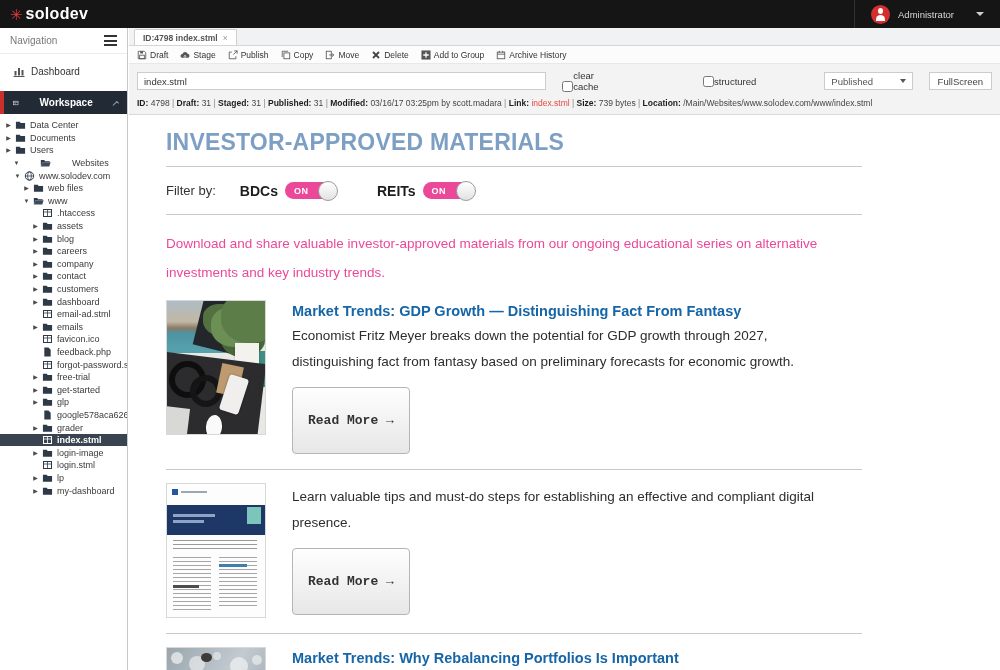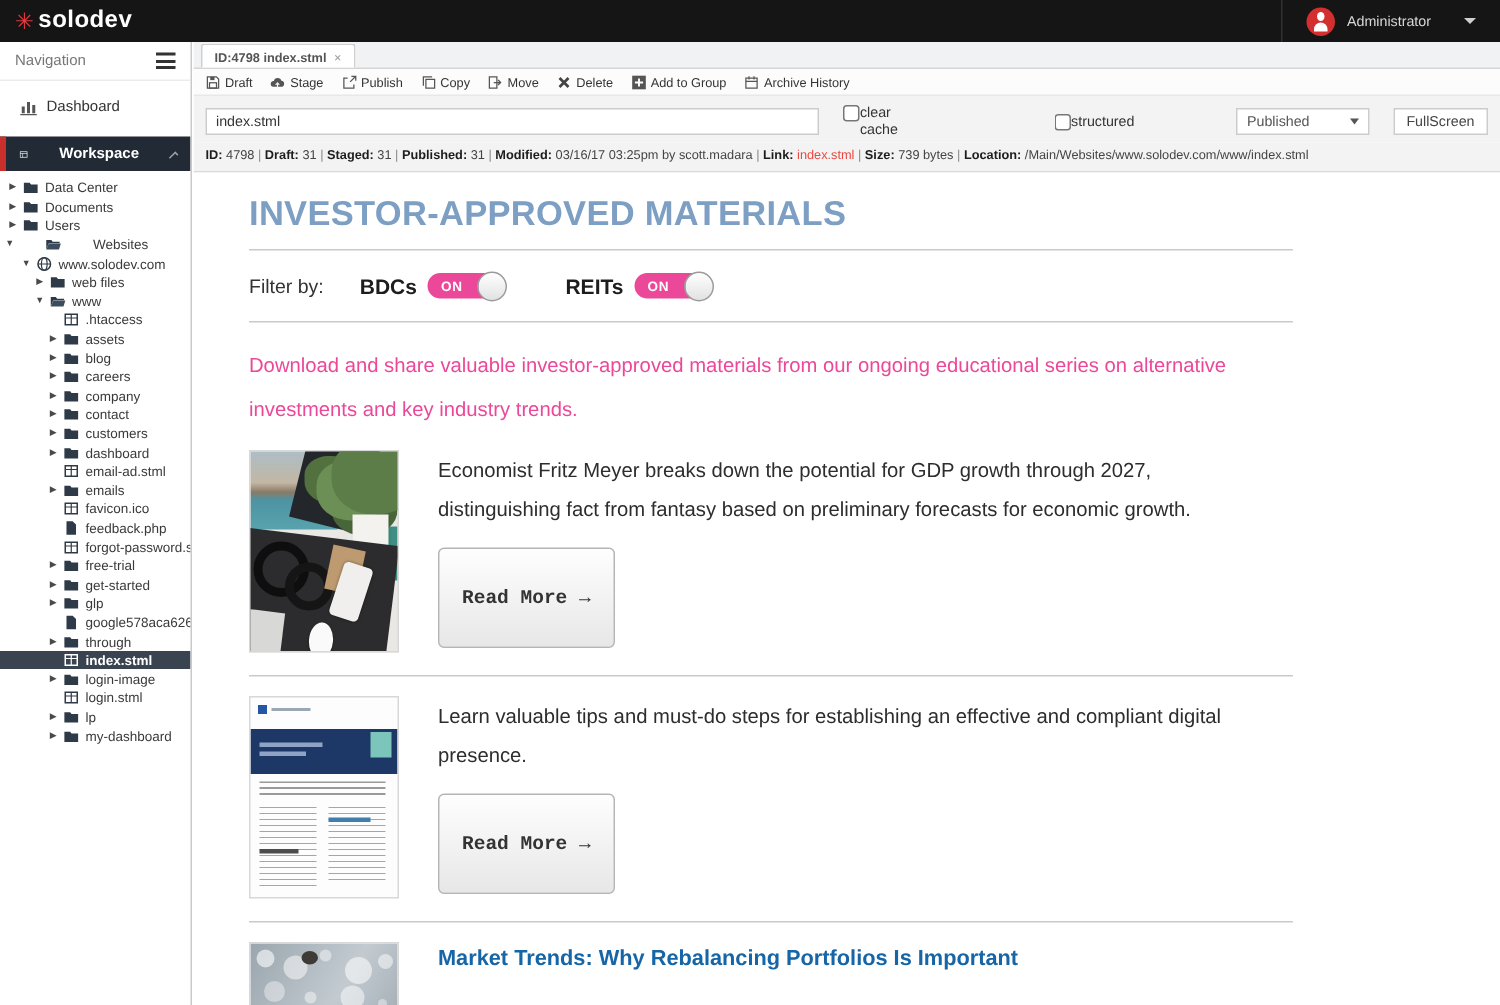--- a/index.html
+++ b/index.html
@@ -40,21 +40,21 @@
   .main{position:absolute;left:129px;top:28px;right:0;bottom:0;overflow:hidden}
   .tabstrip{height:17px;background:#f1f2f3;border-bottom:1px solid #d5d5d5;display:flex;align-items:flex-end;padding-left:5px}
   .tab{background:#fff;border:1px solid #cfcfcf;border-bottom:none;height:15px;display:flex;align-items:center;padding:0 8px;font-size:8.5px;font-weight:bold;color:#555;gap:5px;border-radius:2px 2px 0 0}
   .tab-close{color:#999;font-size:8.5px;font-weight:normal;cursor:pointer}
   .toolbar{height:17px;background:#fcfcfc;border-bottom:1px solid #e8e8e8;display:flex;align-items:center;padding-left:8px;gap:12px;font-size:8.5px;color:#333}
   .tb-btn{display:inline-flex;align-items:center;gap:3px;cursor:pointer}
   .tb-btn .tb-ic{display:inline-flex}
   .tb-btn svg{width:10px;height:10px}
   .filter-row{background:#f3f3f3;padding:6px 8px 3px;display:flex;align-items:center}
   .search{width:415px;height:16px;border:1px solid #ccc;font-size:9.5px;padding:0 6px;color:#333;background:#fff;font-family:inherit}
-  .chk{display:flex;align-items:flex-start;gap:0;font-size:9.5px;color:#333}
+  .chk{display:flex;align-items:flex-end;gap:0;font-size:9.5px;color:#333}
   .chk input{width:11px;height:11px;margin:0}
   .chk1{margin-left:16px}
   .chk2{margin-left:84px}
   .select{width:92px;height:18px;border:1px solid #ccc;background:#fff;font-size:9.5px;color:#555;display:flex;align-items:center;justify-content:space-between;padding:0 6px;margin-left:68px;box-sizing:border-box;cursor:pointer}
   .select .sel-caret{width:0;height:0;border-left:3.5px solid transparent;border-right:3.5px solid transparent;border-top:4px solid #555}
   .fullscreen{height:18px;border:1px solid #ccc;background:#fff;font-size:9.5px;color:#444;padding:0 8px;margin-left:16px;display:flex;align-items:center;font-family:inherit;cursor:pointer}
   .meta{background:#f3f3f3;padding:3px 8px 6px;font-size:8.5px;color:#444;border-bottom:1px solid #d9d9d9;white-space:nowrap;overflow:hidden}
   .meta b{color:#1d1d1d}
   .meta .sep{color:#888}
   .meta .lnk{color:#e8483f;cursor:pointer}
@@ -175,21 +175,21 @@
         </div>
         <div class="tree-row" style="padding-left: 5px;">
           <span class="arrow">▶</span>
           <span class="t-icon">
             <svg viewBox="0 0 12 10">
               <path d="M1 1.5h4.2l1 1.4H11V9H1z" fill="#2e3a47"></path>
             </svg>
           </span>
           <span>Users</span>
         </div>
-        <div class="tree-row" style="padding-left: 3px; gap: 20px;">
+        <div class="tree-row" style="padding-left: 13px; gap: 20px;">
           <span class="arrow">▼</span>
           <span class="t-icon">
             <svg viewBox="0 0 13 10">
               <path d="M1 1.5h4l1 1.4h5.5V4H3L1 9z" fill="#2e3a47"></path>
               <path d="M3 4.2h9.5L11 9H1z" fill="#3d4c5c"></path>
             </svg>
           </span>
           <span>Websites</span>
         </div>
         <div class="tree-row" style="padding-left: 14px;">
@@ -379,21 +379,21 @@
           </span>
           <span>google578aca626febd25f.htm</span>
         </div>
         <div class="tree-row" style="padding-left: 32px;">
           <span class="arrow">▶</span>
           <span class="t-icon">
             <svg viewBox="0 0 12 10">
               <path d="M1 1.5h4.2l1 1.4H11V9H1z" fill="#2e3a47"></path>
             </svg>
           </span>
-          <span>through</span>
+          <span>grader</span>
         </div>
         <div class="tree-row selected" style="padding-left: 32px;">
           <span class="arrow"></span>
           <span class="t-icon">
             <svg viewBox="0 0 10 10">
               <rect x="1" y="1.5" width="8" height="7" fill="none" stroke="#fff"></rect>
               <path d="M5 1.5v7M1 4h8" stroke="#fff" stroke-width=".8" fill="none"></path>
             </svg>
           </span>
           <span>index.stml</span>
@@ -567,21 +567,21 @@
                 <i class="plant"></i>
                 <i class="pot"></i>
                 <i class="mat"></i>
                 <i class="hp1"></i>
                 <i class="hp2"></i>
                 <i class="note"></i>
                 <i class="phone"></i>
                 <i class="kb"></i>
                 <i class="mouse"></i>
               </div>
-              <div class="art-body"><p class="a-desc">Economist Fritz Meyer breaks down the potential for GDP growth through 2027, distinguishing fact from fantasy based on preliminary forecasts for economic growth.</p><button class="read-more">Read More →</button></div>
+              <div class="art-body"><a class="a-title">Market Trends: GDP Growth — Distinguishing Fact From Fantasy</a><p class="a-desc">Economist Fritz Meyer breaks down the potential for GDP growth through 2027, distinguishing fact from fantasy based on preliminary forecasts for economic growth.</p><button class="read-more">Read More →</button></div>
             </div>
             <hr class="rule">
             <div class="article">
               <div class="thumb thumb-document-thumbnail">
                 <i class="dlogo"></i>
                 <i class="dline"></i>
                 <i class="band"></i>
                 <i class="bt1"></i>
                 <i class="bt2"></i>
                 <i class="teal"></i>

